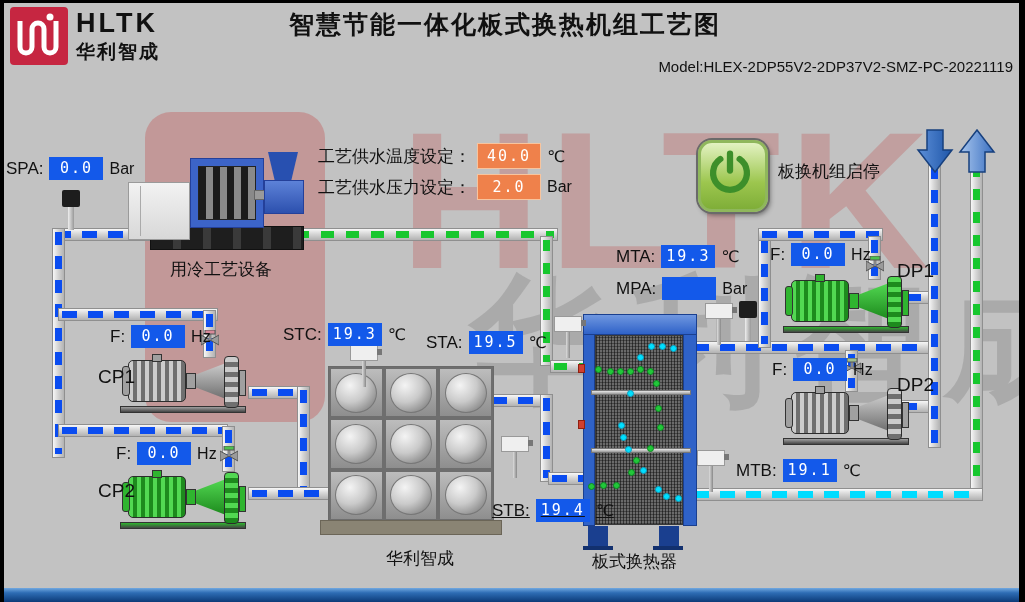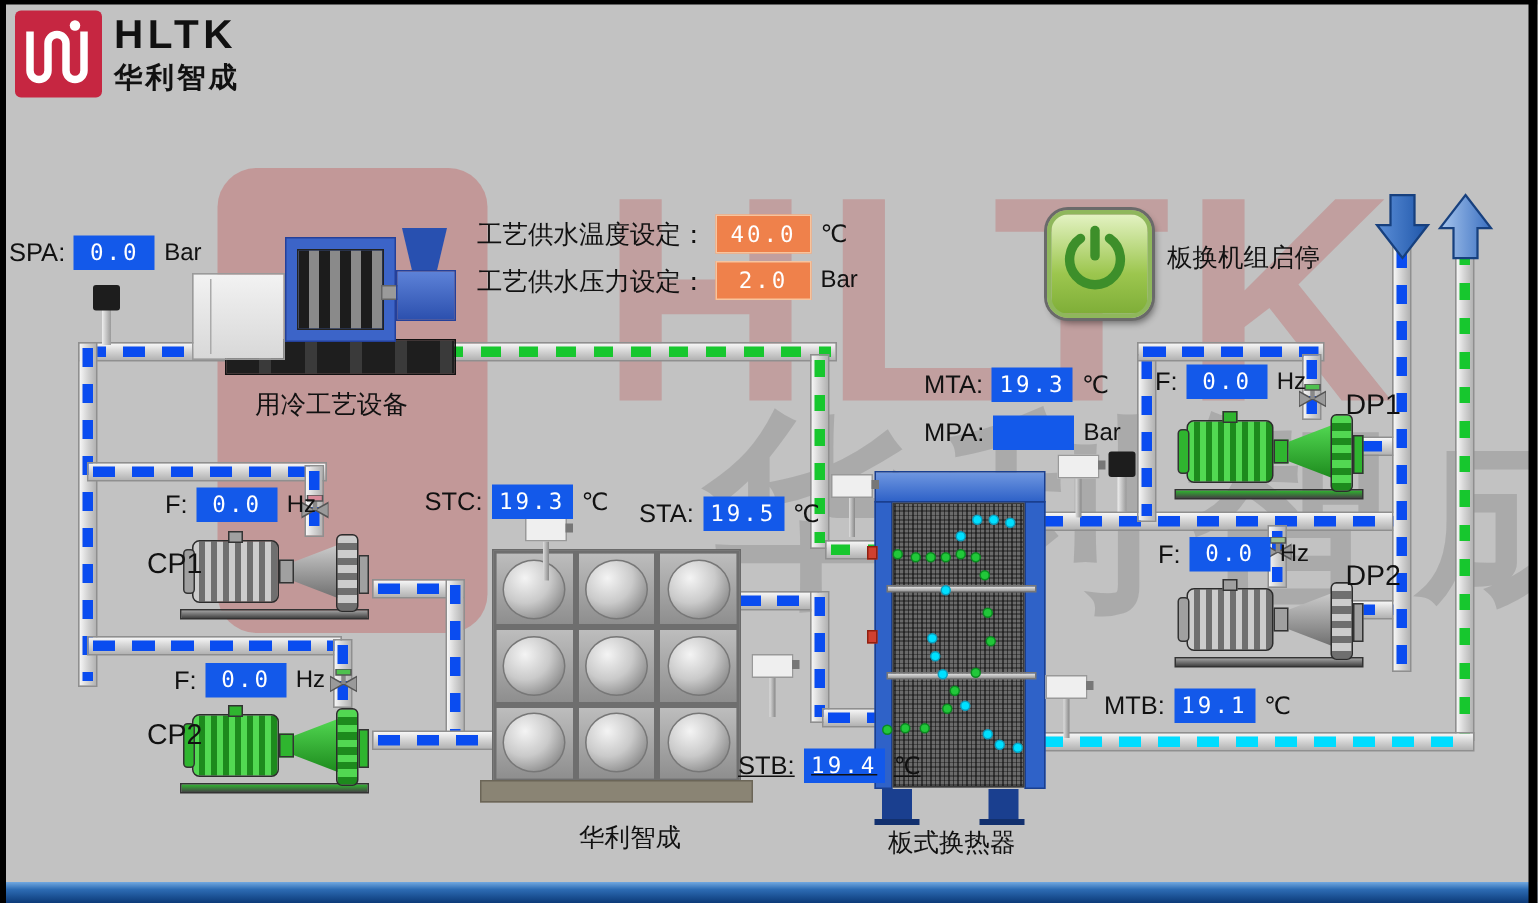--- a/index.html
+++ b/index.html
@@ -129,20 +129,22 @@
   <div class="wm wm-cn">华利智成</div>
 
   <div class="logo-box">
     <svg width="58" height="58" viewBox="0 0 58 58">
       <path d="M10 14 v26 a6 6 0 0 0 12 0 v-18 a6 6 0 0 1 12 0 v18 a6 6 0 0 0 12 0 V14" fill="none" stroke="#fff" stroke-width="5"></path>
       <circle cx="40" cy="10" r="3.5" fill="#fff"></circle>
     </svg>
   </div>
   <div class="brand">HLTK</div>
   <div class="brand-sub">华利智成</div>
+  <div class="title">智慧节能一体化板式换热机组工艺图</div>
+  <div class="model">Model:HLEX-2DP55V2-2DP37V2-SMZ-PC-20221119</div>
 
 
   <div class="pipe ph" style="left:52px;top:228px;width:506px;">
     <div class="dash b-h" style="left:3px;width:240px;"></div>
     <div class="dash g-h" style="left:243px;right:3px;"></div>
   </div>
   <div class="pipe pv" style="left:52px;top:228px;height:230px;">
       <div class="dash b-v" style="top:3px;bottom:3px;"></div>
     </div>
   <div class="pipe ph" style="left:58px;top:308px;width:160px;">

